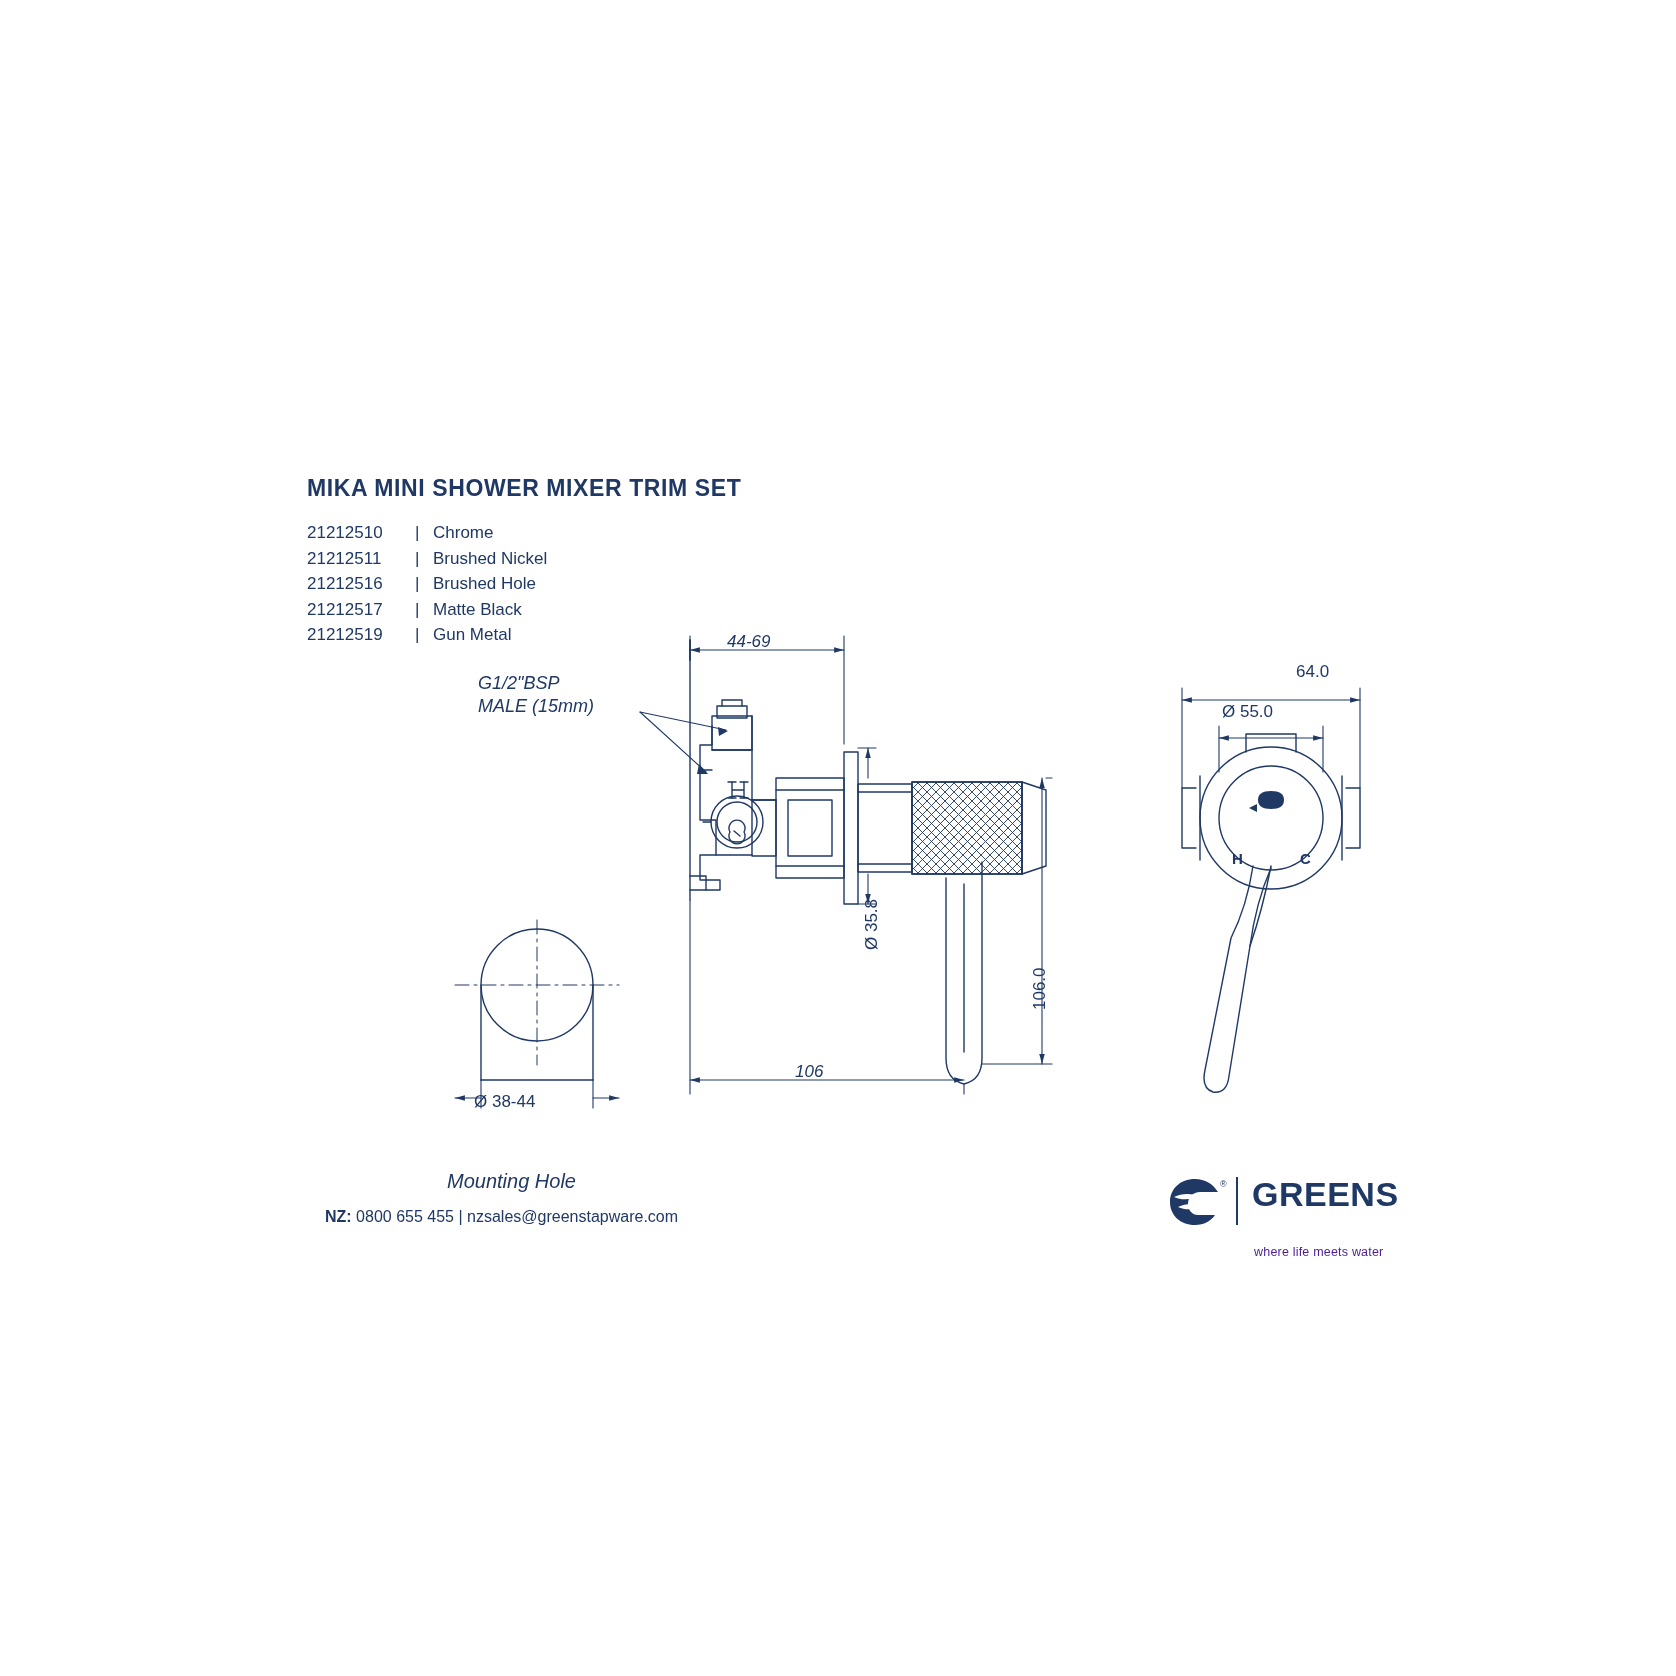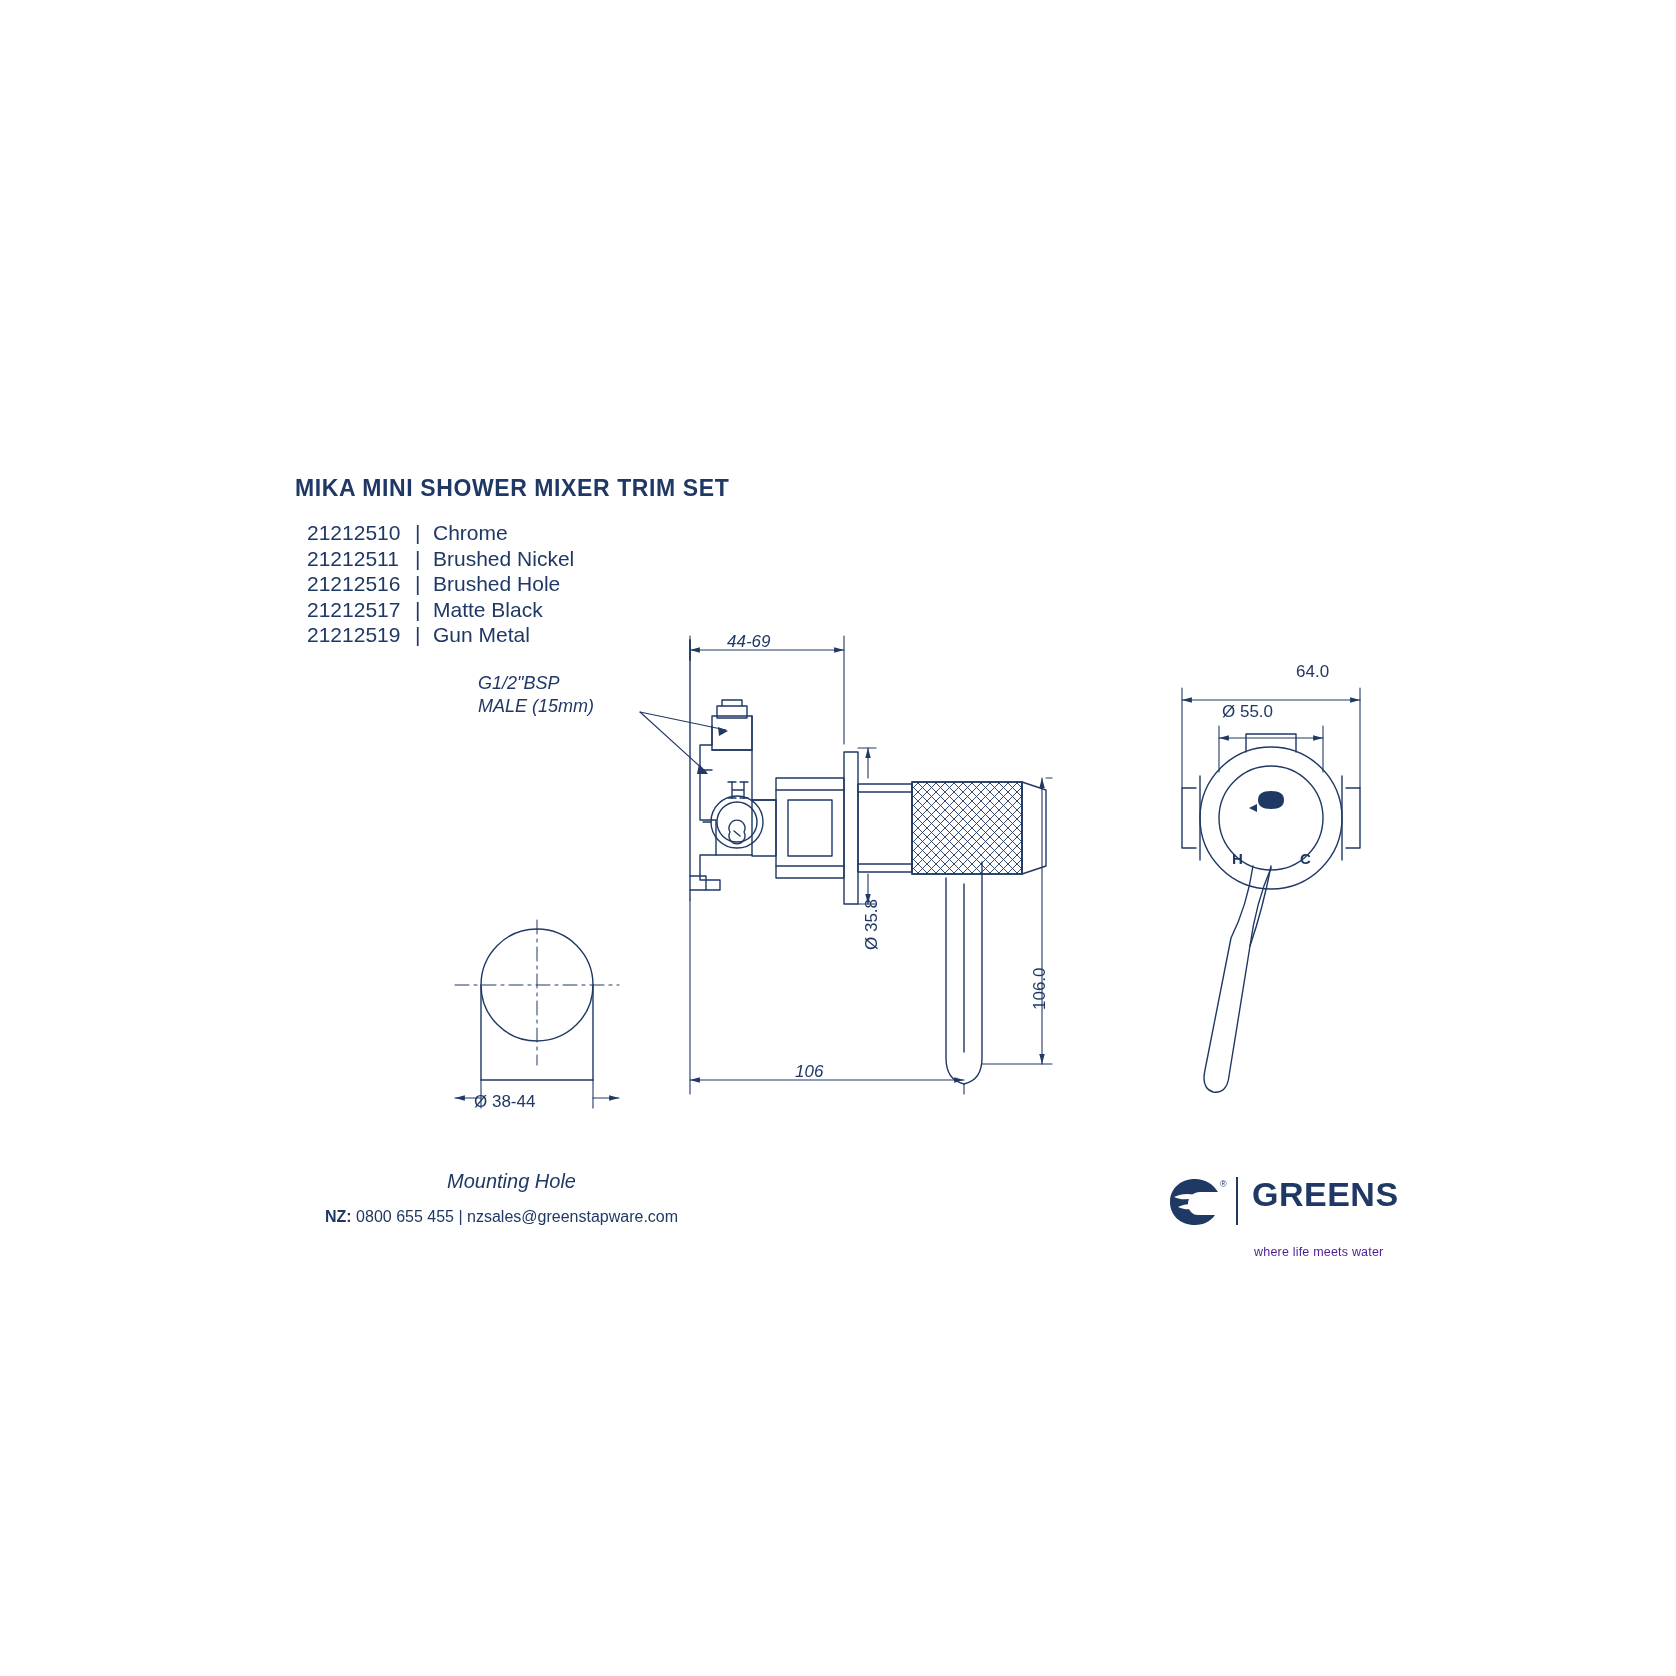--- a/index.html
+++ b/index.html
@@ -15,33 +15,33 @@
     position: relative;
     overflow: hidden;
   }
   .sheet {
     position: absolute;
     inset: 0;
   }
   
   .title {
     position: absolute;
-    left: 295px;
+    left: 307px;
     top: 475px;
     font-size: 23px;
     font-weight: bold;
     letter-spacing: 0.6px;
     color: #1f3864;
     white-space: nowrap;
   }
   .codes {
     position: absolute;
     left: 307px;
     top: 520px;
-    font-size: 21px;
+    font-size: 17px;
     line-height: 25.5px;
     color: #1f3864;
   }
   .codes .row {
     white-space: nowrap;
   }
   .codes .sku {
     display: inline-block;
     width: 108px;
   }

